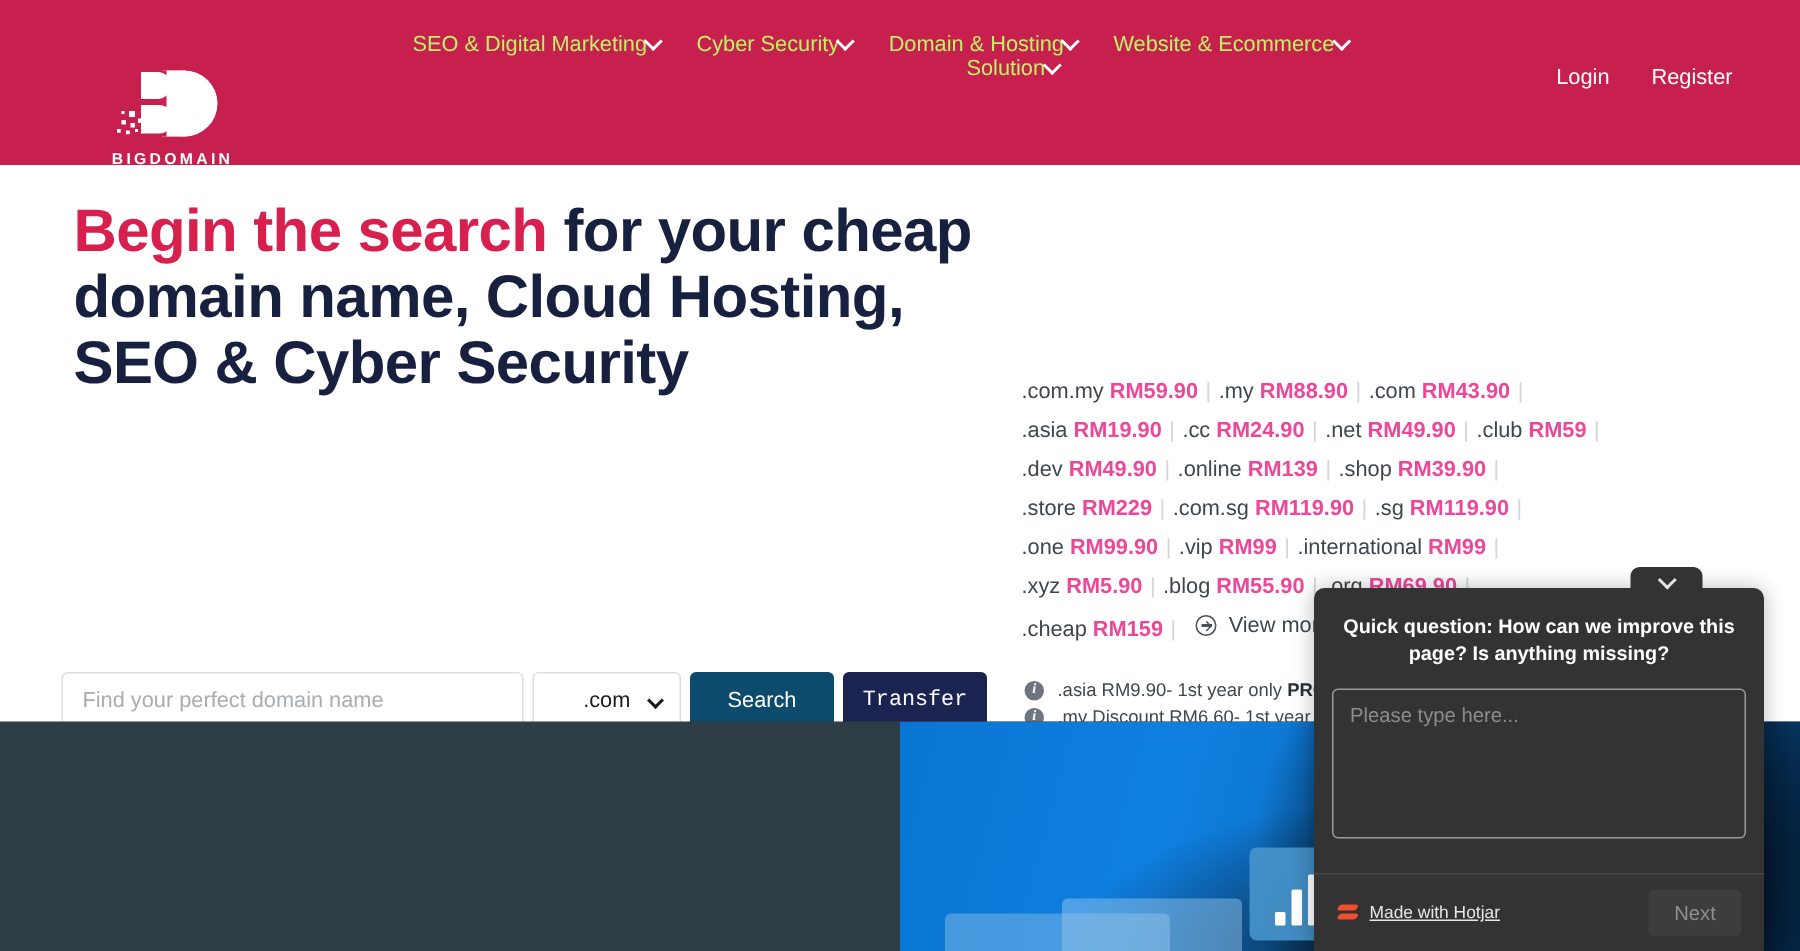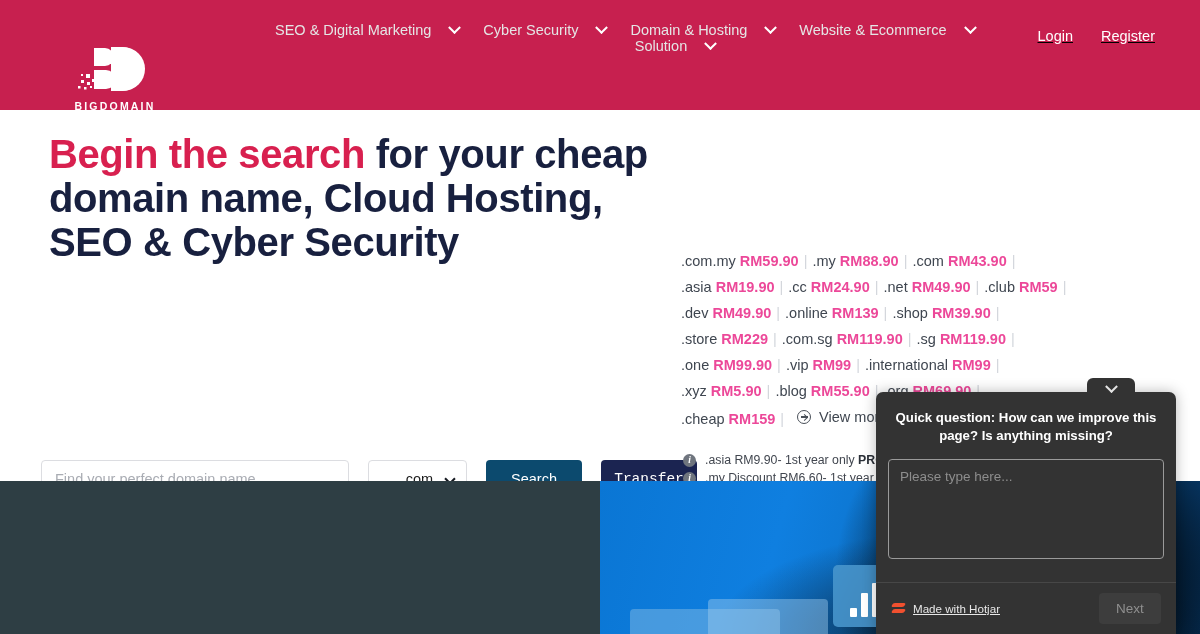--- a/index.html
+++ b/index.html
@@ -35,52 +35,52 @@
   }
   .nav-row-1 {
     display: flex; align-items: center; gap: 24px;
     padding-left: 45px;
   }
   .nav-row-2 {
     display: flex; justify-content: center; align-items: center;
     padding-right: 80px;
   }
   .nav-item {
-    display: flex; align-items: center; gap: 19px;
-    color: #e5e5e5; font-size: 14.5px; white-space: nowrap;
+    display: flex; align-items: center; gap: 0;
+    color: #bef264; font-size: 14.5px; white-space: nowrap;
     cursor: pointer;
   }
   .caret {
     display: inline-block; width: 9px; height: 9px;
     border-right: 2px solid #ffffff; border-bottom: 2px solid #ffffff;
     transform: rotate(45deg) translate(-2px,-2px);
   }
   .auth {
-    position: absolute; right: 45px; top: 28px;
-    display: flex; gap: 28px; text-decoration: underline;
+    position: absolute; right: 45px; top: 44px;
+    display: flex; gap: 28px;
   }
   .auth a { color: #ffffff; font-size: 14.5px; text-decoration: none; cursor: pointer; }
 
   
   .hero {
     position: relative;
     width: 1200px; height: 371px;
     background: #ffffff;
     padding: 24px 0 0 0;
   }
   .hero-left { position: absolute; left: 49px; top: 22px; width: 600px; }
   .headline {
     font-size: 40px; line-height: 1.10; font-weight: bold;
     color: #18203f; letter-spacing: -0.4px;
   }
   .headline .accent { color: #d8204f; }
 
   .searchbar {
     position: absolute; left: 41px; top: 338px;
-    display: flex; align-items: flex-start; gap: 19px; margin-top: 12px;
+    display: flex; align-items: flex-start; gap: 6px;
   }
   .search-input {
     width: 308px; height: 38px;
     border: 1px solid #dcdde1; border-radius: 4px;
     padding: 0 13px; font-size: 14.5px; color: #4a4a4a;
     background: #ffffff; outline: none;
   }
   .search-input::placeholder { color: #a9acb3; }
   .tld-select {
     position: relative; width: 99px; height: 38px;

